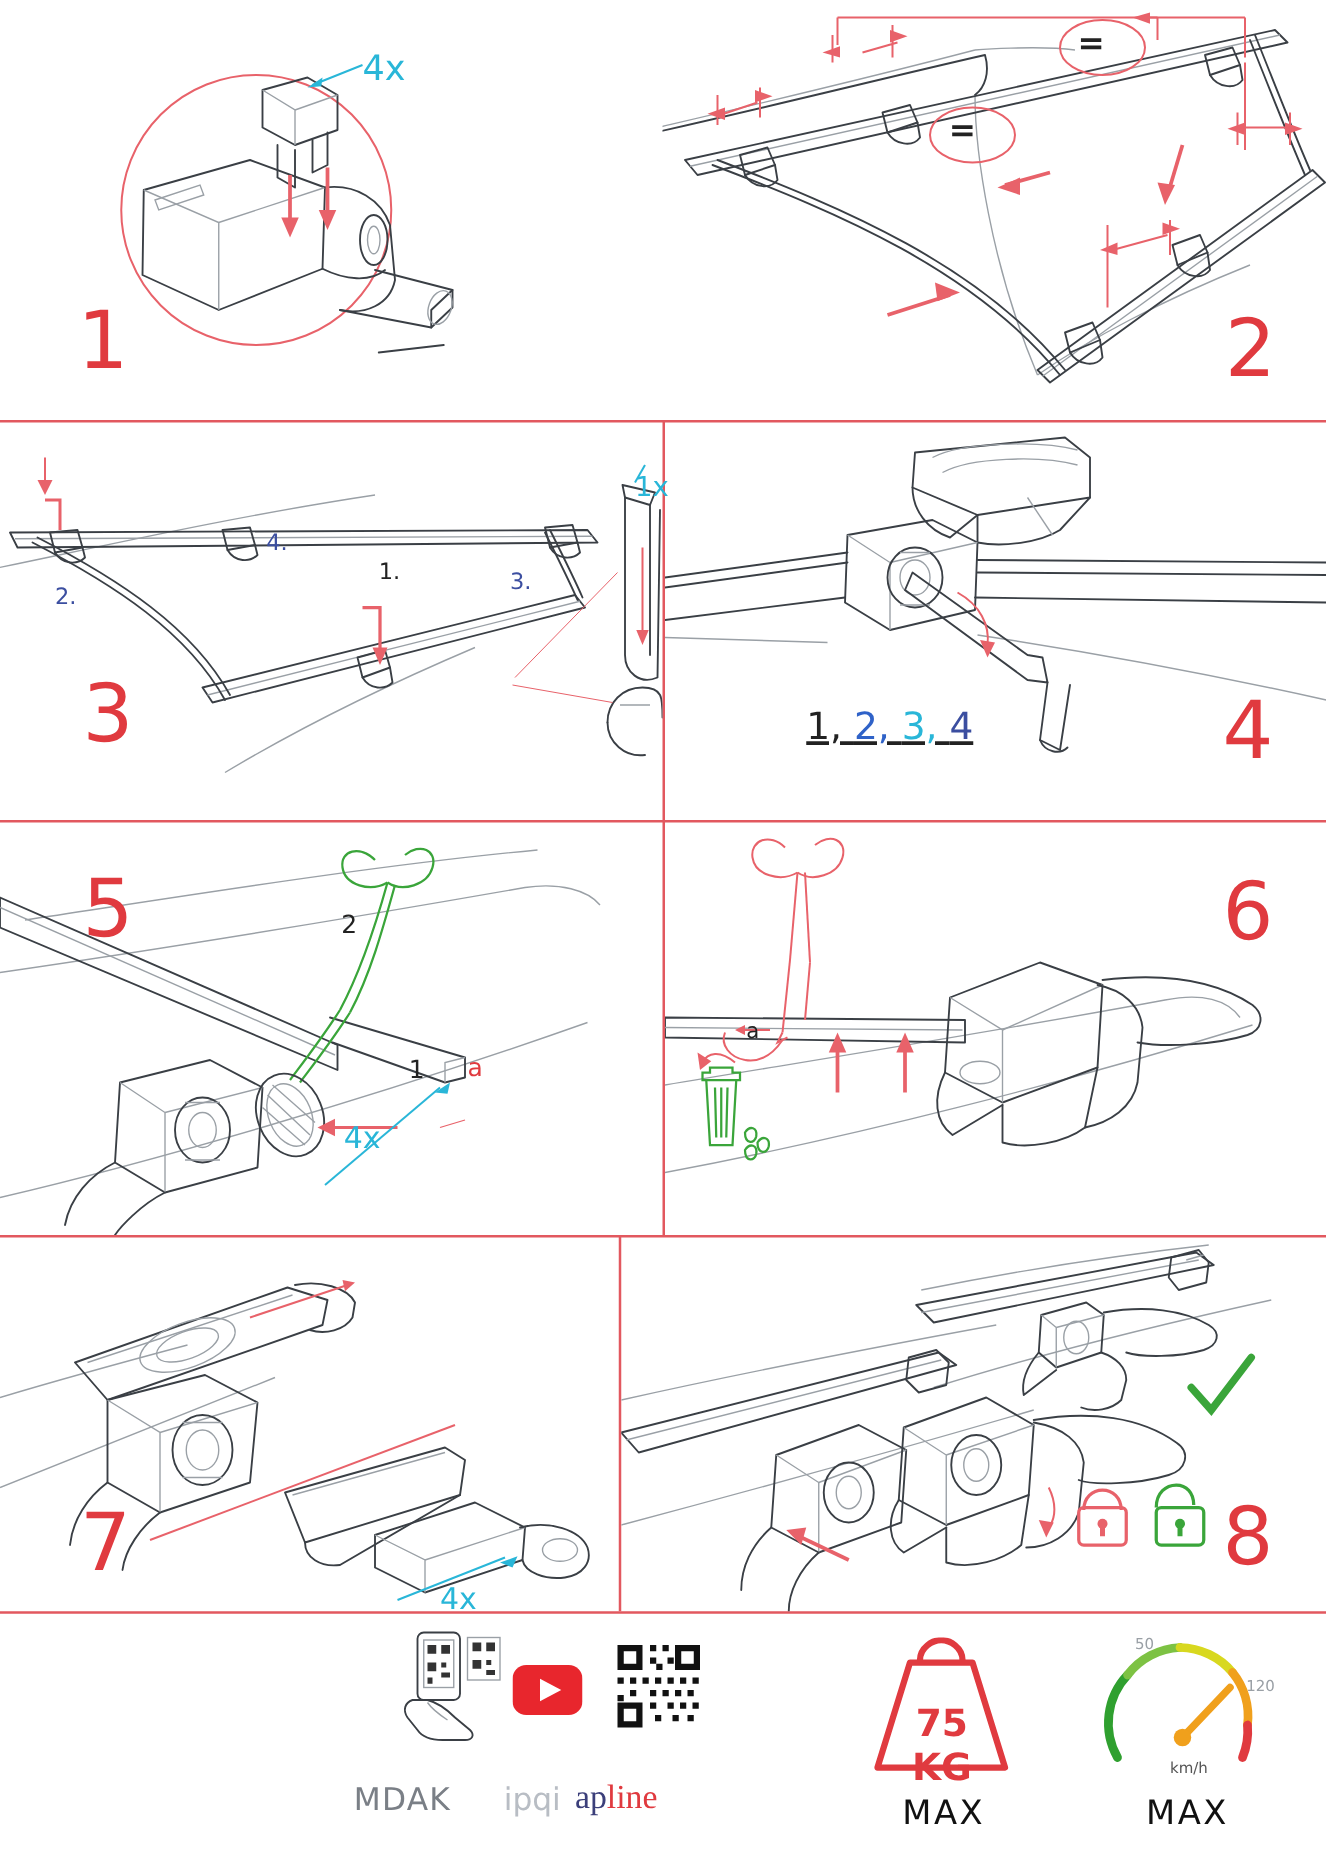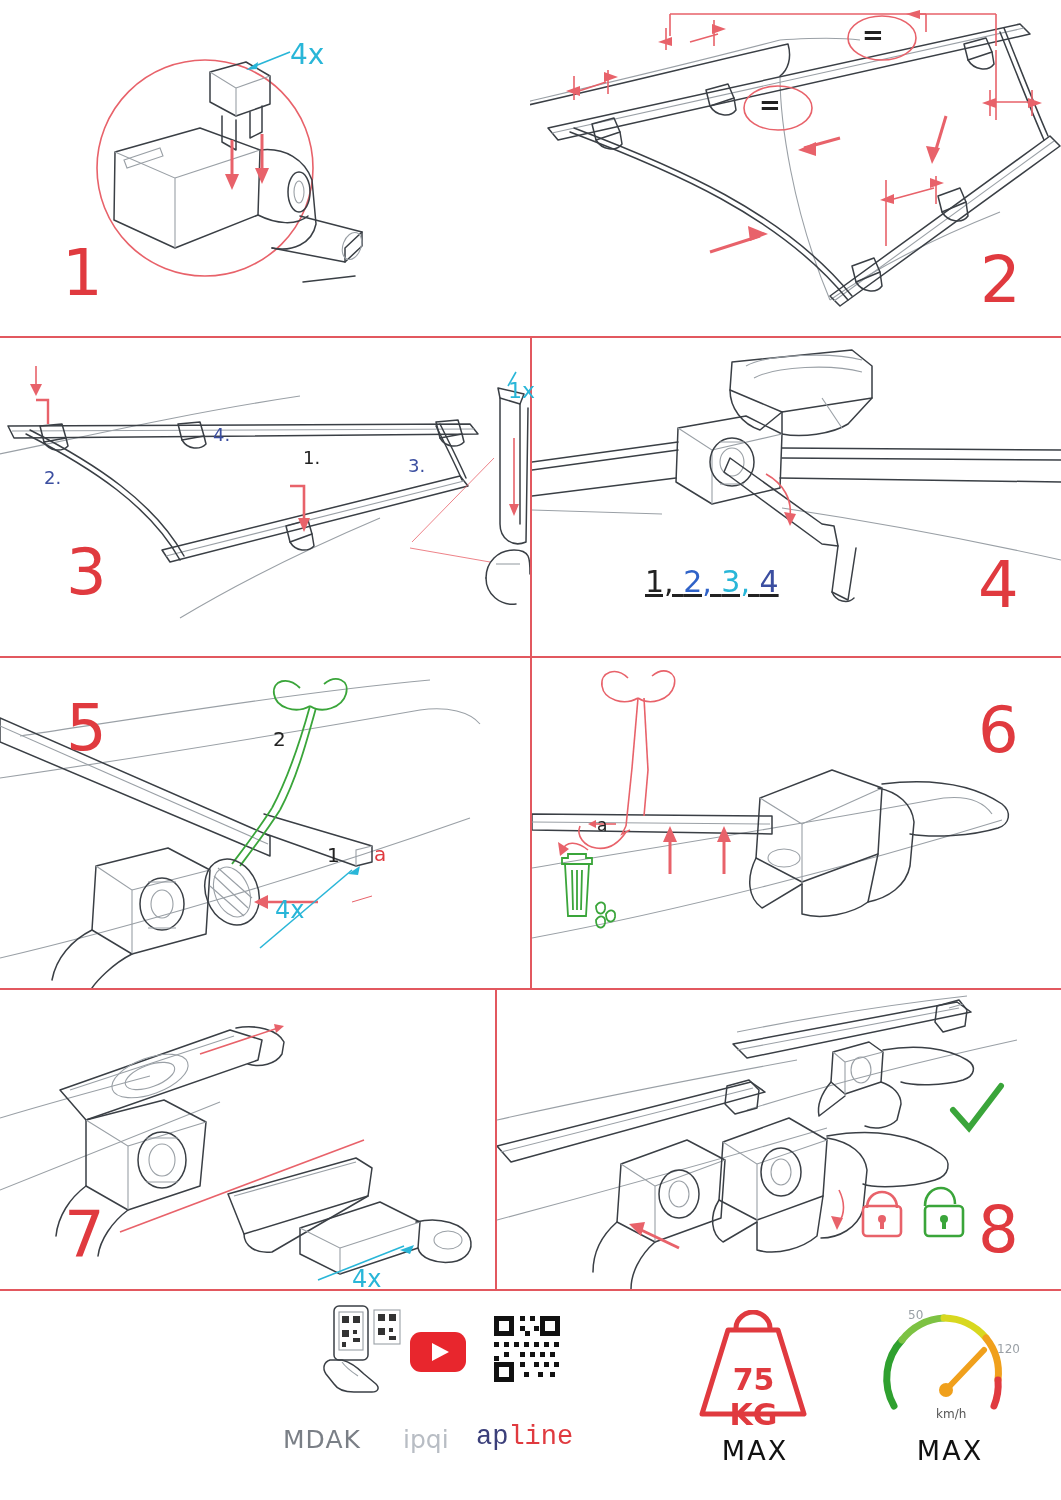--- a/index.html
+++ b/index.html
@@ -36,21 +36,21 @@
     font-size:54px;letter-spacing:2px;color:#3b3f7a;font-weight:700;
   }
   .brand2{
     position:absolute;left:55px;top:128px;
     font-family:"DejaVu Sans",sans-serif;
     font-size:28px;color:#3b3f7a;font-weight:700;
   }
   .brand2 .part{color:#e03a3f;}
   .mdak{position:absolute;left:283px;top:135px;font-family:"DejaVu Sans",sans-serif;font-size:25px;color:#7a7f86;letter-spacing:1px;}
   .ipqi{position:absolute;left:403px;top:135px;font-family:"DejaVu Sans",sans-serif;font-size:25px;color:#b8bdc4;}
-  .apline{position:absolute;left:476px;top:132px;font-family:Liberation Mono, monospace;font-size:27px;color:#3b3f7a;}
+  .apline{position:absolute;left:460px;top:132px;font-family:Liberation Serif, serif;font-size:27px;color:#3b3f7a;}
   .apline .l{color:#e03a3f;}
   .maxlbl{position:absolute;font-family:"DejaVu Sans",sans-serif;font-size:27px;color:#111;letter-spacing:2px;}
   .kgtxt{position:absolute;font-family:"DejaVu Sans",sans-serif;font-size:30px;color:#e03a3f;font-weight:700;}
   .kmh{position:absolute;font-family:"DejaVu Sans",sans-serif;font-size:12px;color:#555;}
   .spd{position:absolute;font-family:"DejaVu Sans",sans-serif;font-size:12px;color:#9aa0a6;}
 
   svg{display:block;}
   .ln{fill:none;stroke:#3a3f45;stroke-width:1.5;stroke-linejoin:round;stroke-linecap:round;}
   .lnl{fill:none;stroke:#9aa0a6;stroke-width:1.1;}
   .rd{fill:none;stroke:#e8626a;stroke-width:1.6;}

